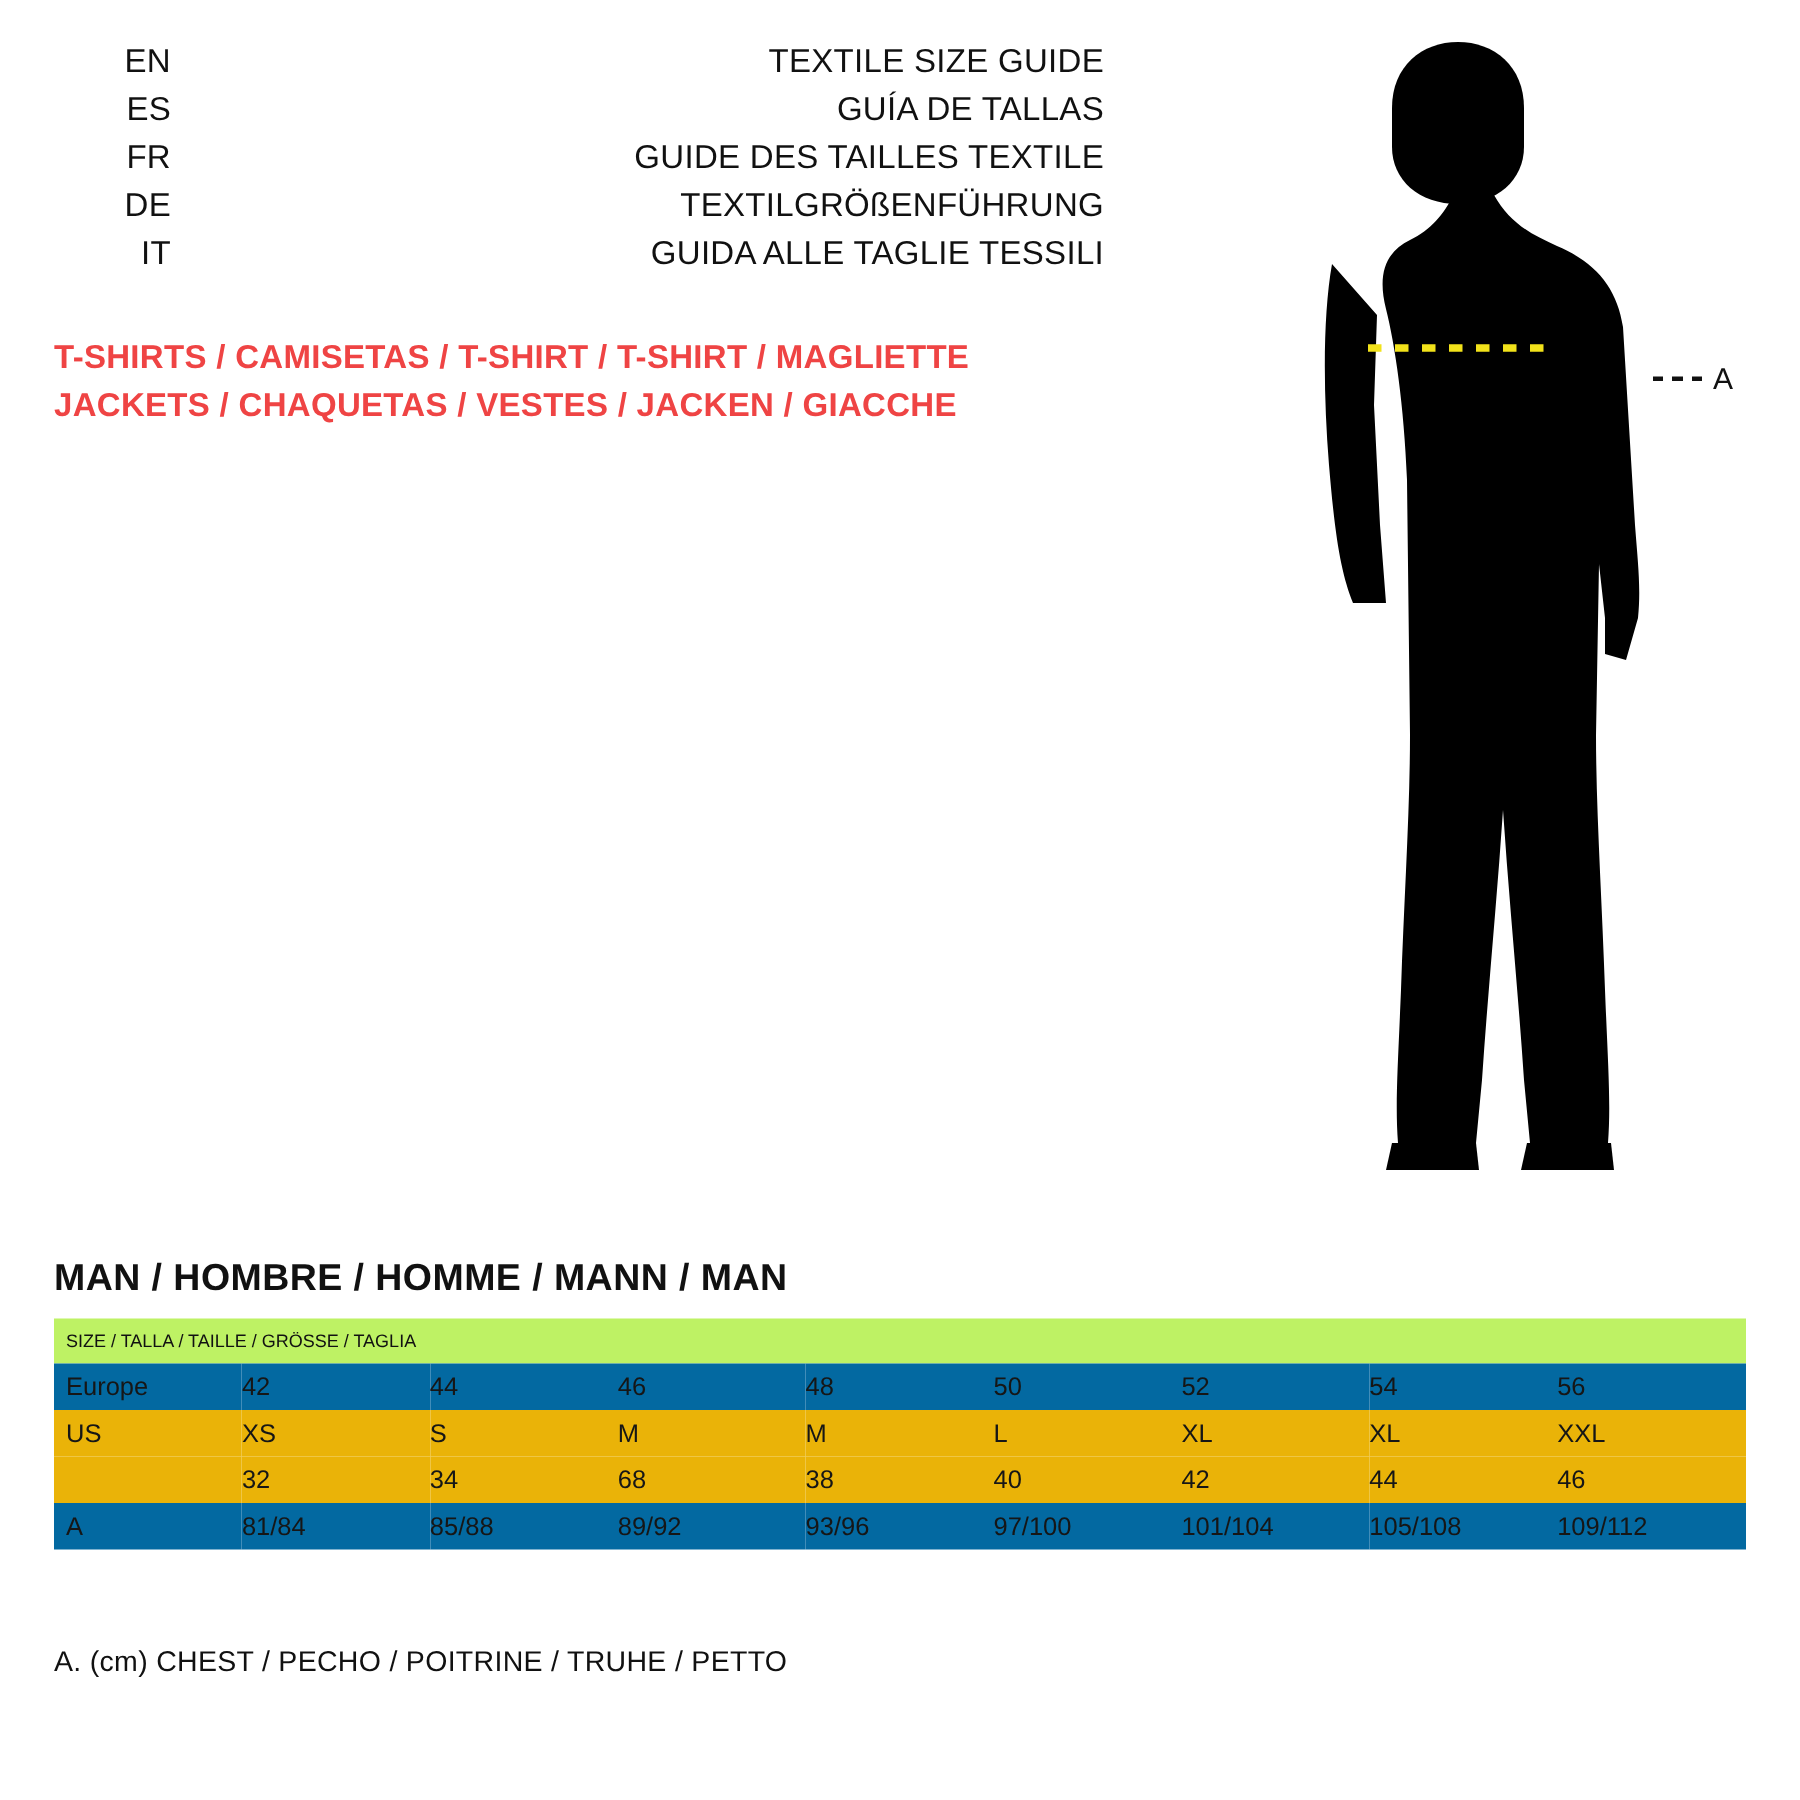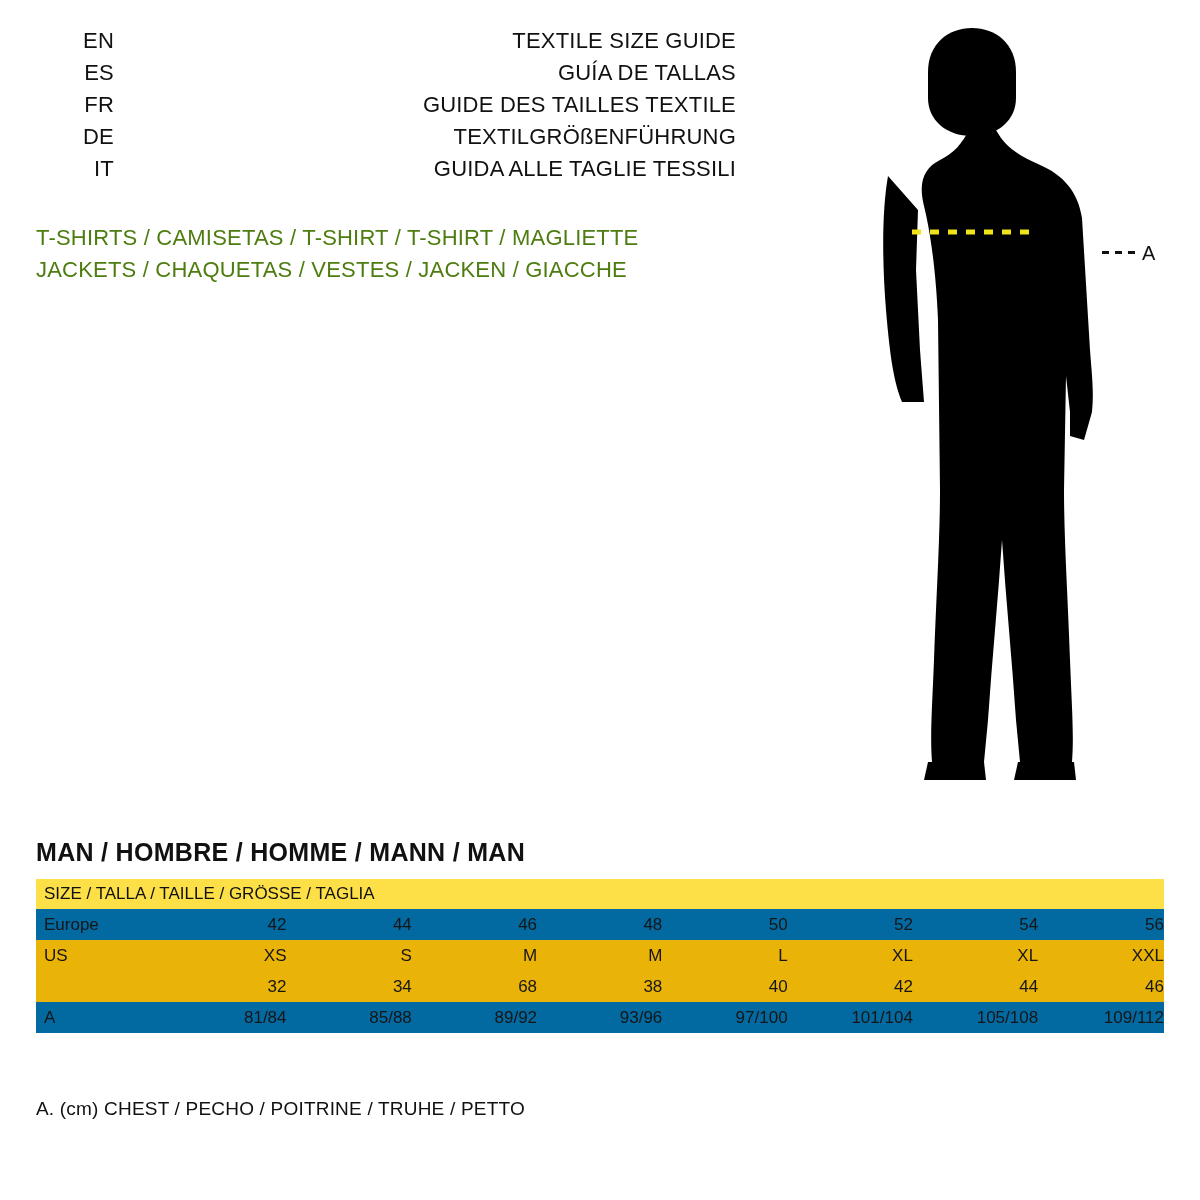--- a/index.html
+++ b/index.html
@@ -47,24 +47,24 @@
 
   
   .category-block {
     position: absolute;
     left: 36px;
     top: 222px;
     width: 760px;
   }
   .category-line {
     font-size: 22px;
-    font-weight: normal;
+    font-weight: bold;
     letter-spacing: 0.2px;
     line-height: 32px;
-    color: #4d7c0f;
+    color: #ef4444;
   }
 
   
   .figure-wrap {
     position: absolute;
     left: 820px;
     top: 20px;
     width: 360px;
     height: 770px;
   }
@@ -112,25 +112,25 @@
     padding: 0;
     vertical-align: middle;
     color: #161616;
   }
   .col-label {
     width: 168px;
     padding-left: 8px !important;
     text-align: left;
   }
   .col-val {
-    text-align: right;
+    text-align: left;
   }
   tr.head-row td {
-    background: #fde047;
-    font-size: 17px;
+    background: #bef264;
+    font-size: 12px;
     color: #111;
     height: 30px;
   }
   tr.row-light td { background: #0369a1; }
   tr.row-grey td { background: #eab308; }
 
   .footnote {
     position: absolute;
     left: 36px;
     top: 1098px;

